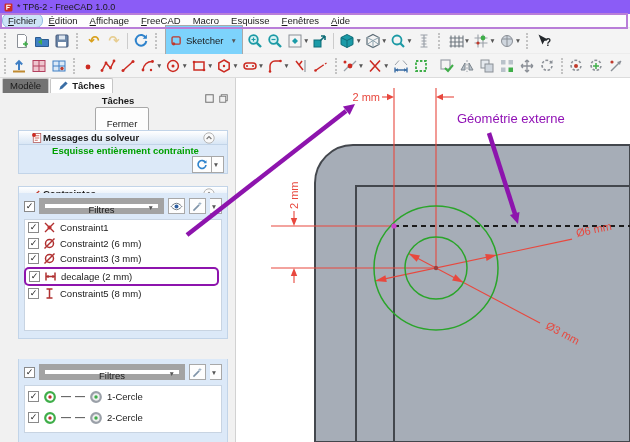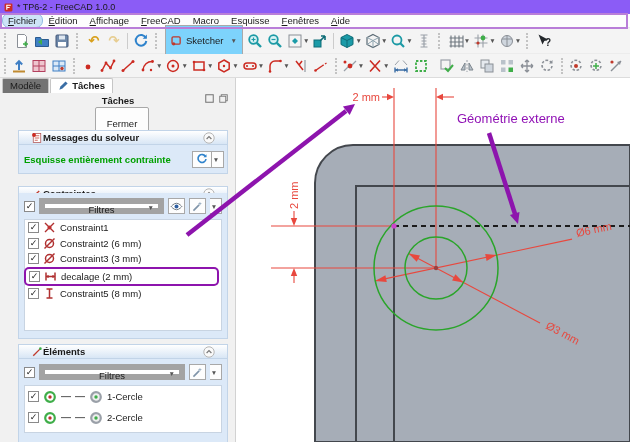--- a/index.html
+++ b/index.html
@@ -51,21 +51,21 @@
                  font-weight:bold; }
   .win-ctl { position:absolute; top:16px; }
   .fermer { position:absolute; left:95px; top:29px; width:54px; height:32px;
             background:#fdfdfd; border:1px solid #a8a8a8; border-radius:2px;
             display:flex; align-items:center; justify-content:center; }
   .sec-header { position:absolute; left:18px; width:210px; height:15px;
                 background:linear-gradient(#ffffff,#d8e6f5); border:1px solid #c2d4e8;
                 display:flex; align-items:center; padding:0 12px;
                 font-weight:bold; }
   .sec-body { position:absolute; left:18px; width:210px;
-              background:#dce9f8; border:1px solid #c2d4e8; border-top:none; }
+              background:#dce9f8; border:1px solid #c2d4e8; border-top:none;flex-direction:column; }
   .collapse { margin-left:auto; }
   .status-green { color:#00a000; font-weight:bold; padding-left:5px; }
   .split-btn { display:flex; margin-left:auto; margin-right:3px; }
   .btn { background:#fdfdfd; border:1px solid #a8a8a8; display:flex;
          align-items:center; justify-content:center; }
   .filter-row { display:flex; align-items:center; gap:4px; padding:5px 5px 3px 5px; }
   .cbx { width:11px; height:11px; background:#fff; border:1px solid #8a8a8a;
          font-size:9px; line-height:9px; text-align:center; color:#222; flex:0 0 11px; }
   .fcombo { flex:1; background:#fff; border:6px solid #a3a3a3; height:16px;
             display:flex; align-items:flex-start; justify-content:center; position:relative; }
@@ -553,31 +553,20 @@
       <div class="lrow">
         <span class="cbx">✓</span>
         <svg width="13" height="13" viewBox="0 0 13 13">
             <path d="M3.5 2h6M3.5 11h6M6.5 2v9" stroke="#b03030" stroke-width="1.5"></path>
           </svg>
         <span>Constraint5 (8 mm)</span>
       </div>
     </div>
   </div>
 
-  <div class="sec-header" style="top:266px">
-    <svg width="12" height="12" viewBox="0 0 16 16">
-        <path d="M3 13L12.5 3.5" stroke="#c0392b" stroke-width="1.8"></path>
-        <circle cx="12.5" cy="3.5" r="1.8" fill="#3fae49"></circle>
-      </svg>
-    <span>Éléments</span>
-    <svg class="collapse" width="12" height="12" viewBox="0 0 12 12">
-        <circle cx="6" cy="6" r="5.2" fill="#fafafa" stroke="#b5b5b5"></circle>
-        <path d="M3.6 7L6 4.6 8.4 7" fill="none" stroke="#777" stroke-width="1.2"></path>
-      </svg>
-  </div>
   <div class="sec-body" style="top:281px; height:83px; border-bottom:none;">
     <div class="filter-row">
       <span class="cbx">✓</span>
       <span class="fcombo">
         <span>Filtres</span>
         <span class="dd">▼</span>
       </span>
       <span class="btn sq-btn">
           <svg width="13" height="13" viewBox="0 0 16 16">
             <path d="M3 13l7-7" stroke="#7e93a8" stroke-width="2"></path>

